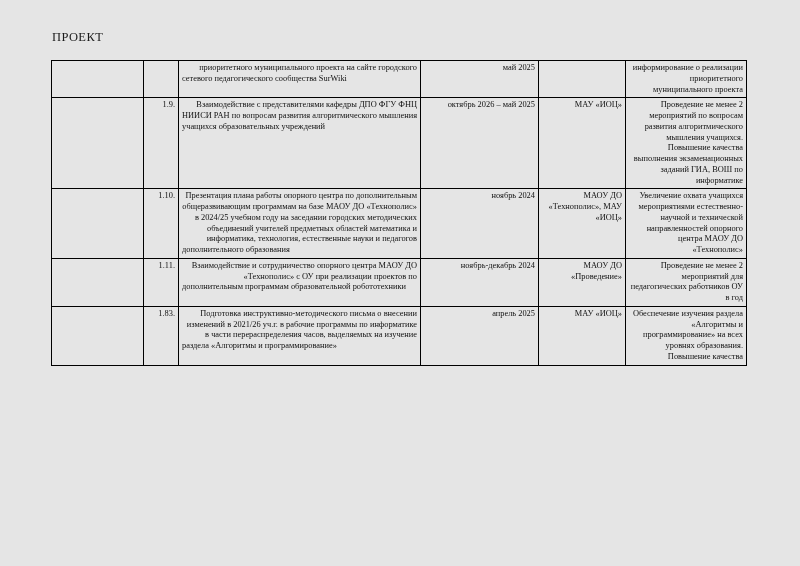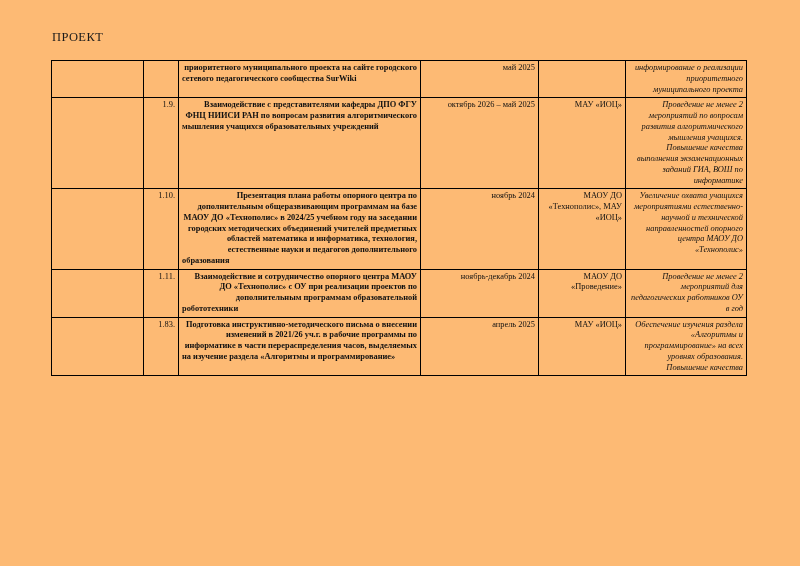--- a/index.html
+++ b/index.html
@@ -11,21 +11,21 @@
     width: 800px;
     height: 566px;
     overflow: hidden;
     font-family: "Liberation Serif", "DejaVu Serif", serif;
     color: #000000;
   }
   .page {
     position: relative;
     width: 800px;
     height: 566px;
-    background: #fdba74;
+    background: #e5e5e5;
   }
   .doc-label {
     position: absolute;
     left: 52px;
     top: 30px;
     font-size: 12.5px;
     letter-spacing: 0.4px;
     color: #1a1a1a;
     white-space: nowrap;
   }
@@ -62,29 +62,28 @@
     text-align: center;
     vertical-align: top;
     padding-top: 2px;
   }
   td.col-activity {
     text-align: justify;
     text-align-last: left;
     hyphens: none;
     padding-left: 4px;
     padding-right: 4px;
-    font-weight: bold;
   }
   td.col-term,
   td.col-org,
   td.col-result {
     text-align: center;
   }
   td.col-term { padding-left: 2px; padding-right: 2px; }
-  td.col-result { padding-left: 2px; padding-right: 2px; font-style: italic; }
+  td.col-result { padding-left: 2px; padding-right: 2px; }
 
   .cell-text { display: block; white-space: pre-line; text-align: right; }
 
   
   col.w-carry    { width: 92px; }
   col.w-num      { width: 35px; }
   col.w-activity { width: 242px; }
   col.w-term     { width: 118px; }
   col.w-org      { width: 87px; }
   col.w-result   { width: 121px; }

